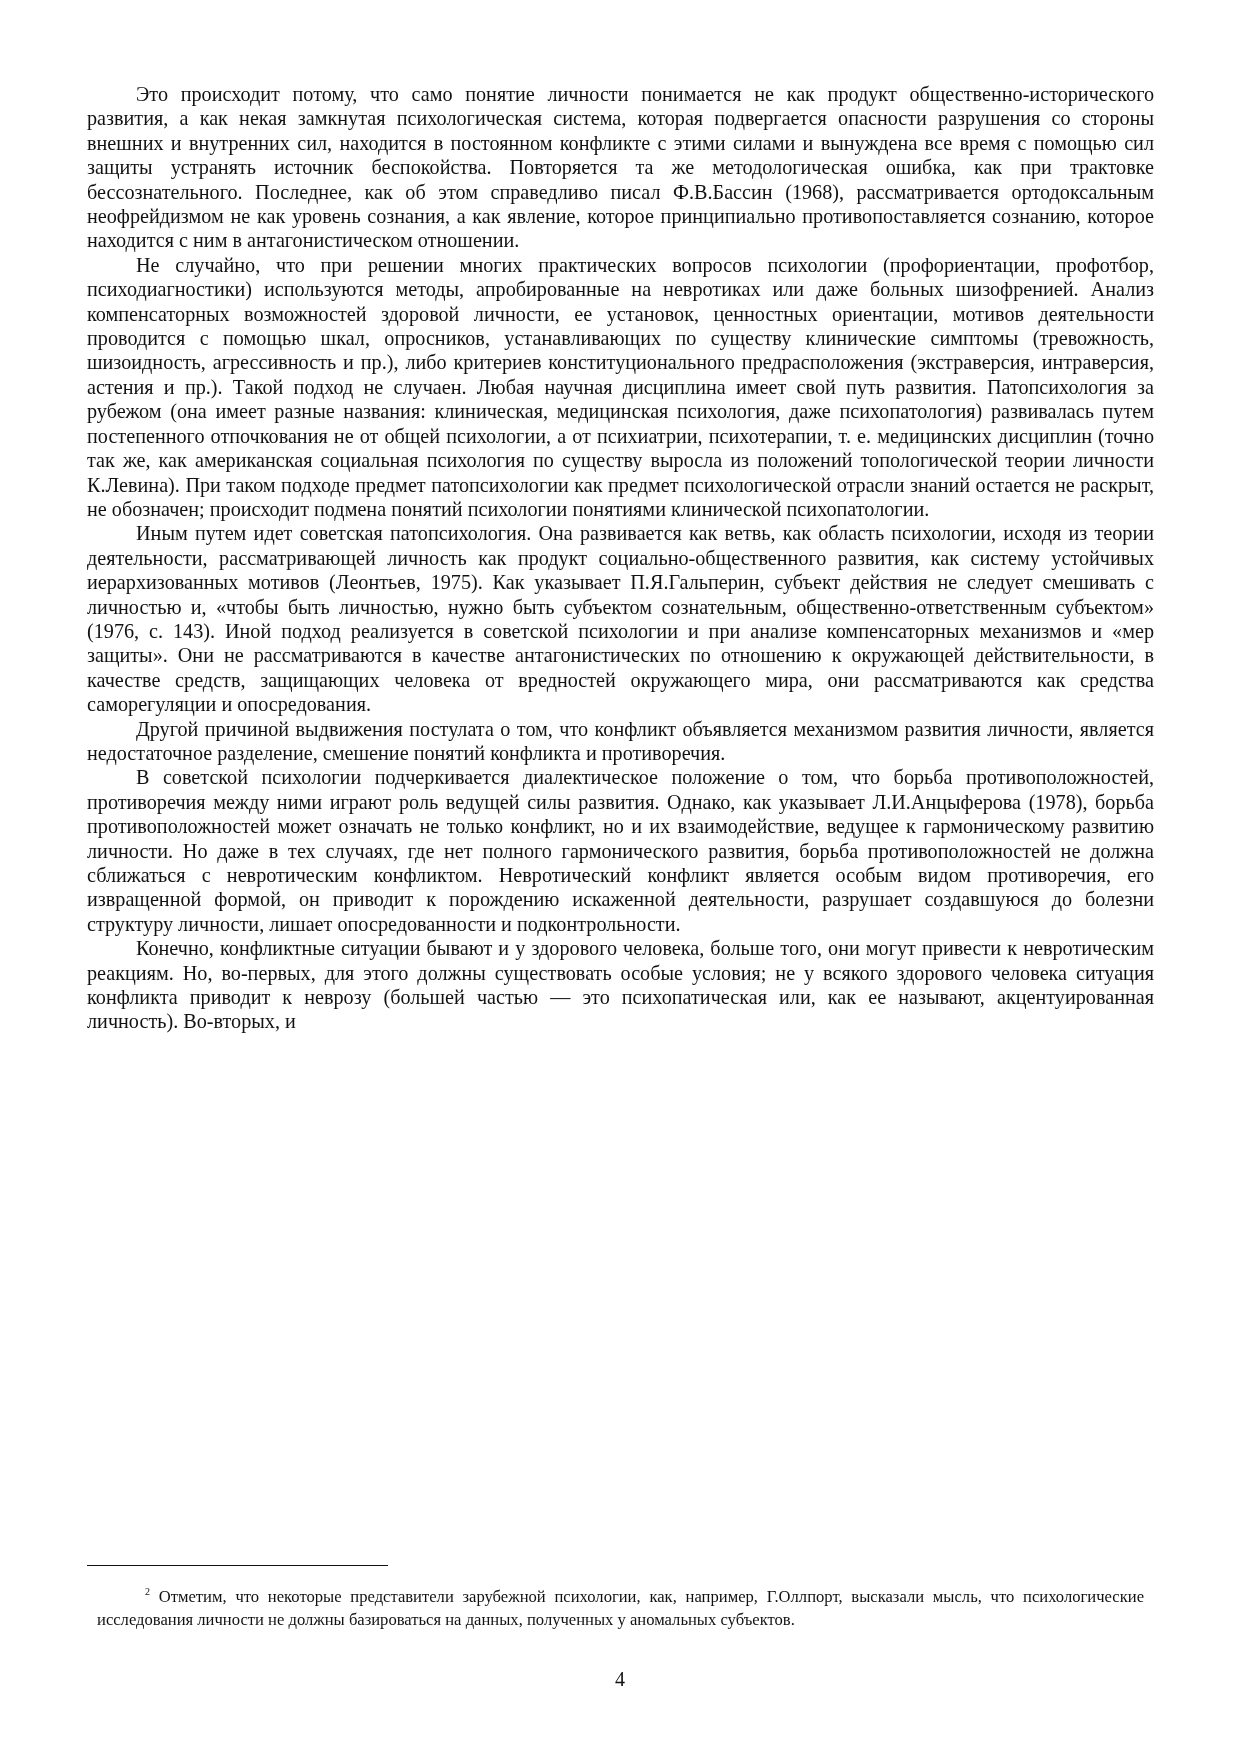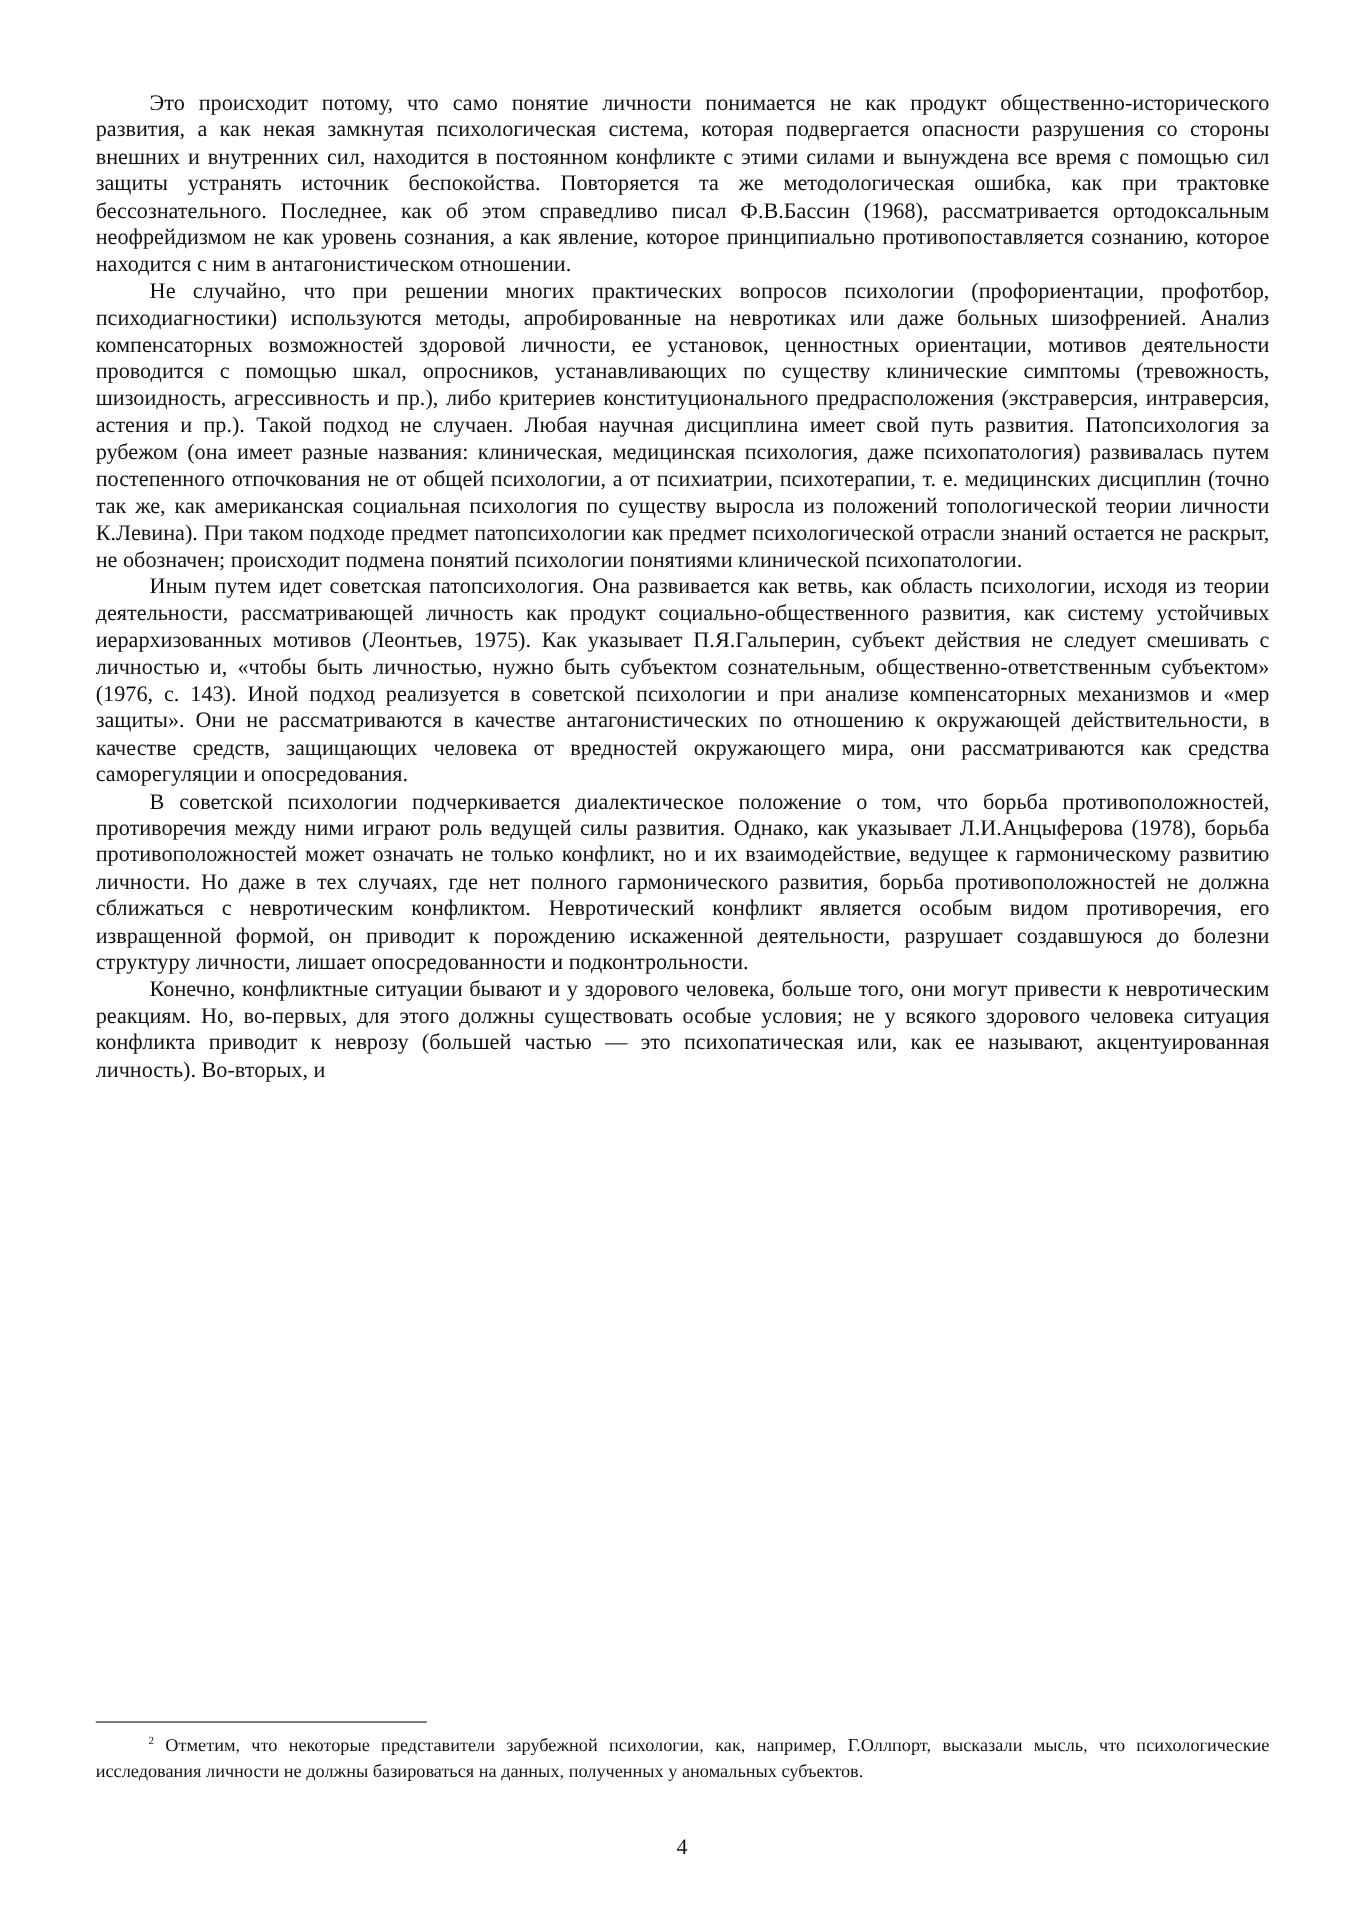--- a/index.html
+++ b/index.html
@@ -14,36 +14,37 @@
   sup { font-size: 12px; line-height: 0; vertical-align: super; }
   .footnote-rule {
     position: absolute; left: 87px; top: 1565px; width: 301px; height: 0;
     border-top: 1.6px solid #111111;
   }
   .footnote {
     position: absolute; left: 87px; top: 1576px; width: 1067px;
     font-family: "Liberation Serif", "DejaVu Serif", serif;
     font-size: 16.6px; line-height: 22.5px; color: #111111; text-align: justify;
   }
-  .footnote p { margin: 0; text-indent: 48px; }
+  .footnote p { margin: 10px; text-indent: 48px; }
   .footnote sup { font-size: 10px; }
   .page-number {
     position: absolute; left: 0; width: 1240px; top: 1668px;
     text-align: center;
     font-family: "Liberation Serif", "DejaVu Serif", serif;
     font-size: 20px; color: #111111;
   }
 </style>
 </head>
 <body>
 
 <div class="page">
   <p class="indent">Это происходит потому, что само понятие личности понимается не как продукт общественно-исторического развития, а как некая замкнутая психологическая система, которая подвергается опасности разрушения со стороны внешних и внутренних сил, находится в постоянном конфликте с этими силами и вынуждена все время с помощью сил защиты устранять источник беспокойства. Повторяется та же методологическая ошибка, как при трактовке бессознательного. Последнее, как об этом справедливо писал Ф.В.Бассин (1968), рассматривается ортодоксальным неофрейдизмом не как уровень сознания, а как явление, которое принципиально противопоставляется сознанию, которое находится с ним в антагонистическом отношении.</p>
   <p class="indent">Не случайно, что при решении многих практических вопросов психологии (профориентации, профотбор, психодиагностики) используются методы, апробированные на невротиках или даже больных шизофренией. Анализ компенсаторных возможностей здоровой личности, ее установок, ценностных ориентации, мотивов деятельности проводится с помощью шкал, опросников, устанавливающих по существу клинические симптомы (тревожность, шизоидность, агрессивность и пр.), либо критериев конституционального предрасположения (экстраверсия, интраверсия, астения и пр.). Такой подход не случаен. Любая научная дисциплина имеет свой путь развития. Патопсихология за рубежом (она имеет разные названия: клиническая, медицинская психология, даже психопатология) развивалась путем постепенного отпочкования не от общей психологии, а от психиатрии, психотерапии, т. е. медицинских дисциплин (точно так же, как американская социальная психология по существу выросла из положений топологической теории личности К.Левина). При таком подходе предмет патопсихологии как предмет психологической отрасли знаний остается не раскрыт, не обозначен; происходит подмена понятий психологии понятиями клинической психопатологии.</p>
   <p class="indent">Иным путем идет советская патопсихология. Она развивается как ветвь, как область психологии, исходя из теории деятельности, рассматривающей личность как продукт социально-общественного развития, как систему устойчивых иерархизованных мотивов (Леонтьев, 1975). Как указывает П.Я.Гальперин, субъект действия не следует смешивать с личностью и, «чтобы быть личностью, нужно быть субъектом сознательным, общественно-ответственным субъектом» (1976, с. 143). Иной подход реализуется в советской психологии и при анализе компенсаторных механизмов и «мер защиты». Они не рассматриваются в качестве антагонистических по отношению к окружающей действительности, в качестве средств, защищающих человека от вредностей окружающего мира, они рассматриваются как средства саморегуляции и опосредования.</p>
+  <p class="indent">Другой причиной выдвижения постулата о том, что конфликт объявляется механизмом развития личности, является недостаточное разделение, смешение понятий конфликта и противоречия.</p>
   <p class="indent">В советской психологии подчеркивается диалектическое положение о том, что борьба противоположностей, противоречия между ними играют роль ведущей силы развития. Однако, как указывает Л.И.Анцыферова (1978), борьба противоположностей может означать не только конфликт, но и их взаимодействие, ведущее к гармоническому развитию личности. Но даже в тех случаях, где нет полного гармонического развития, борьба противоположностей не должна сближаться с невротическим конфликтом. Невротический конфликт является особым видом противоречия, его извращенной формой, он приводит к порождению искаженной деятельности, разрушает создавшуюся до болезни структуру личности, лишает опосредованности и подконтрольности.</p>
   <p class="indent">Конечно, конфликтные ситуации бывают и у здорового человека, больше того, они могут привести к невротическим реакциям. Но, во-первых, для этого должны существовать особые условия; не у всякого здорового человека ситуация конфликта приводит к неврозу (большей частью — это психопатическая или, как ее называют, акцентуированная личность). Во-вторых, и</p>
 </div>
 
 <div class="footnote-rule"></div>
 
 <div class="footnote">
   <p><sup>2</sup><span> Отметим, что некоторые представители зарубежной психологии, как, например, Г.Оллпорт, высказали мысль, что психологические исследования личности не должны базироваться на данных, полученных у аномальных субъектов.</span></p>
 </div>
 

